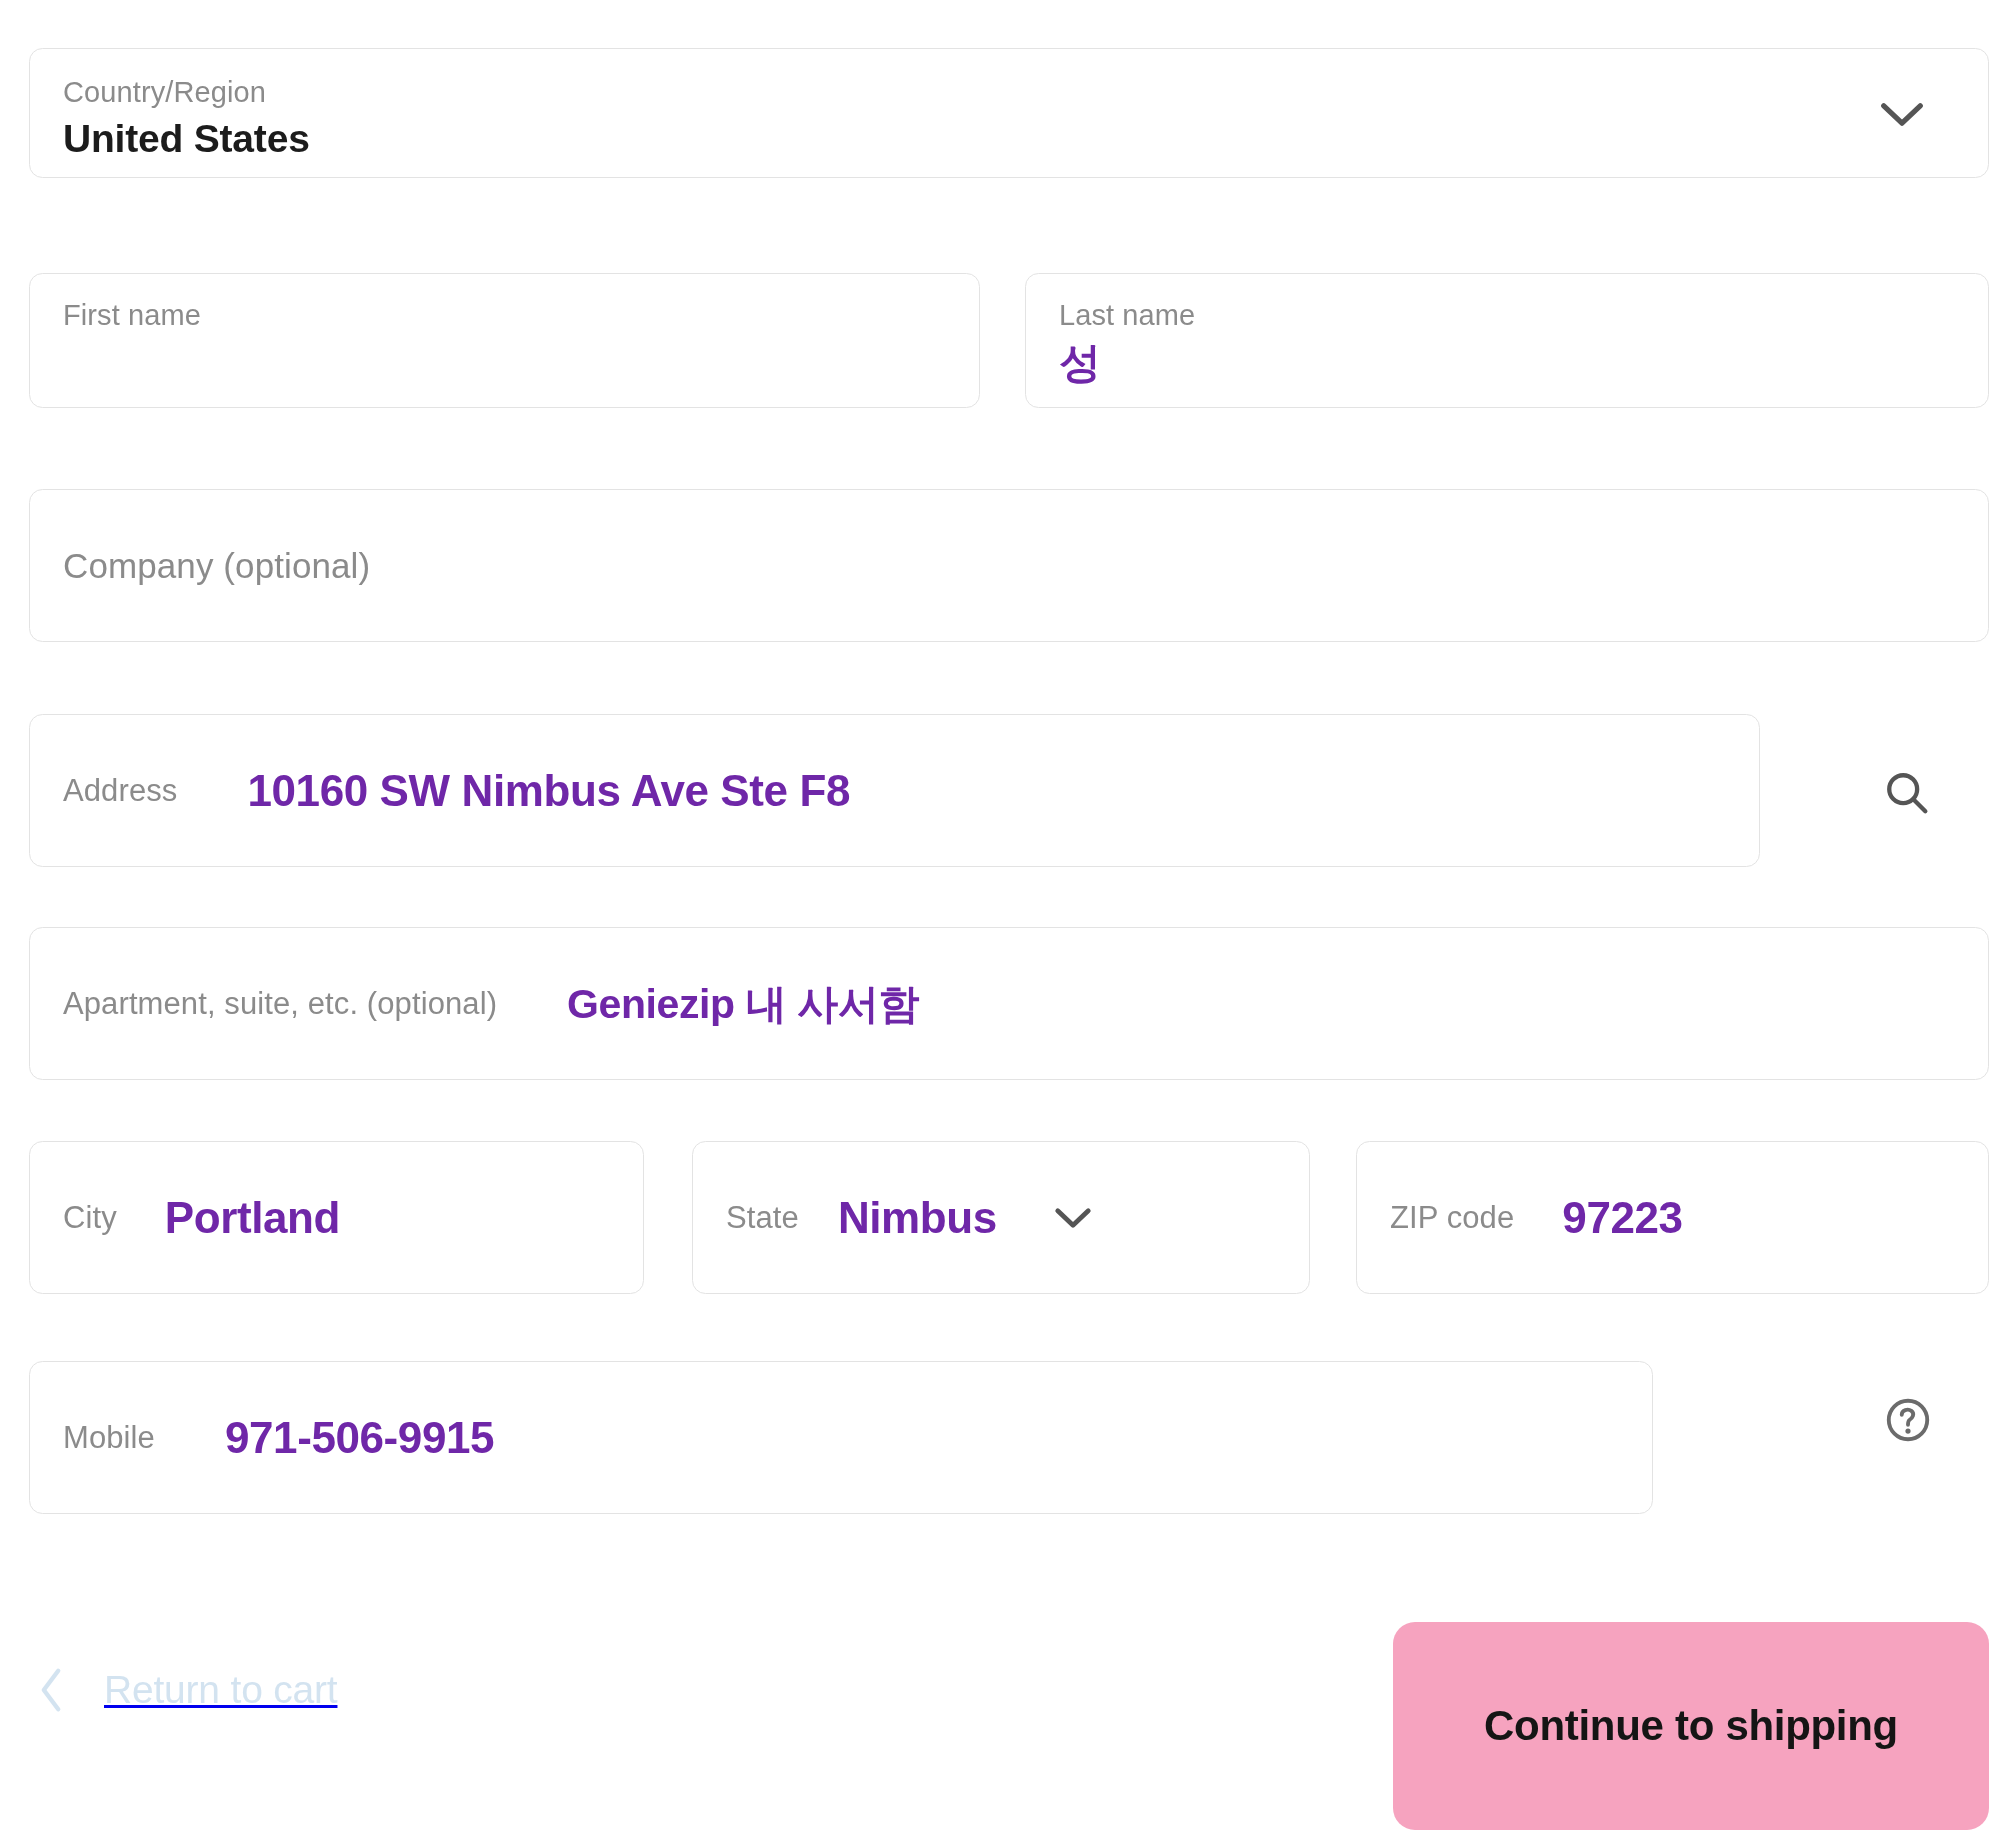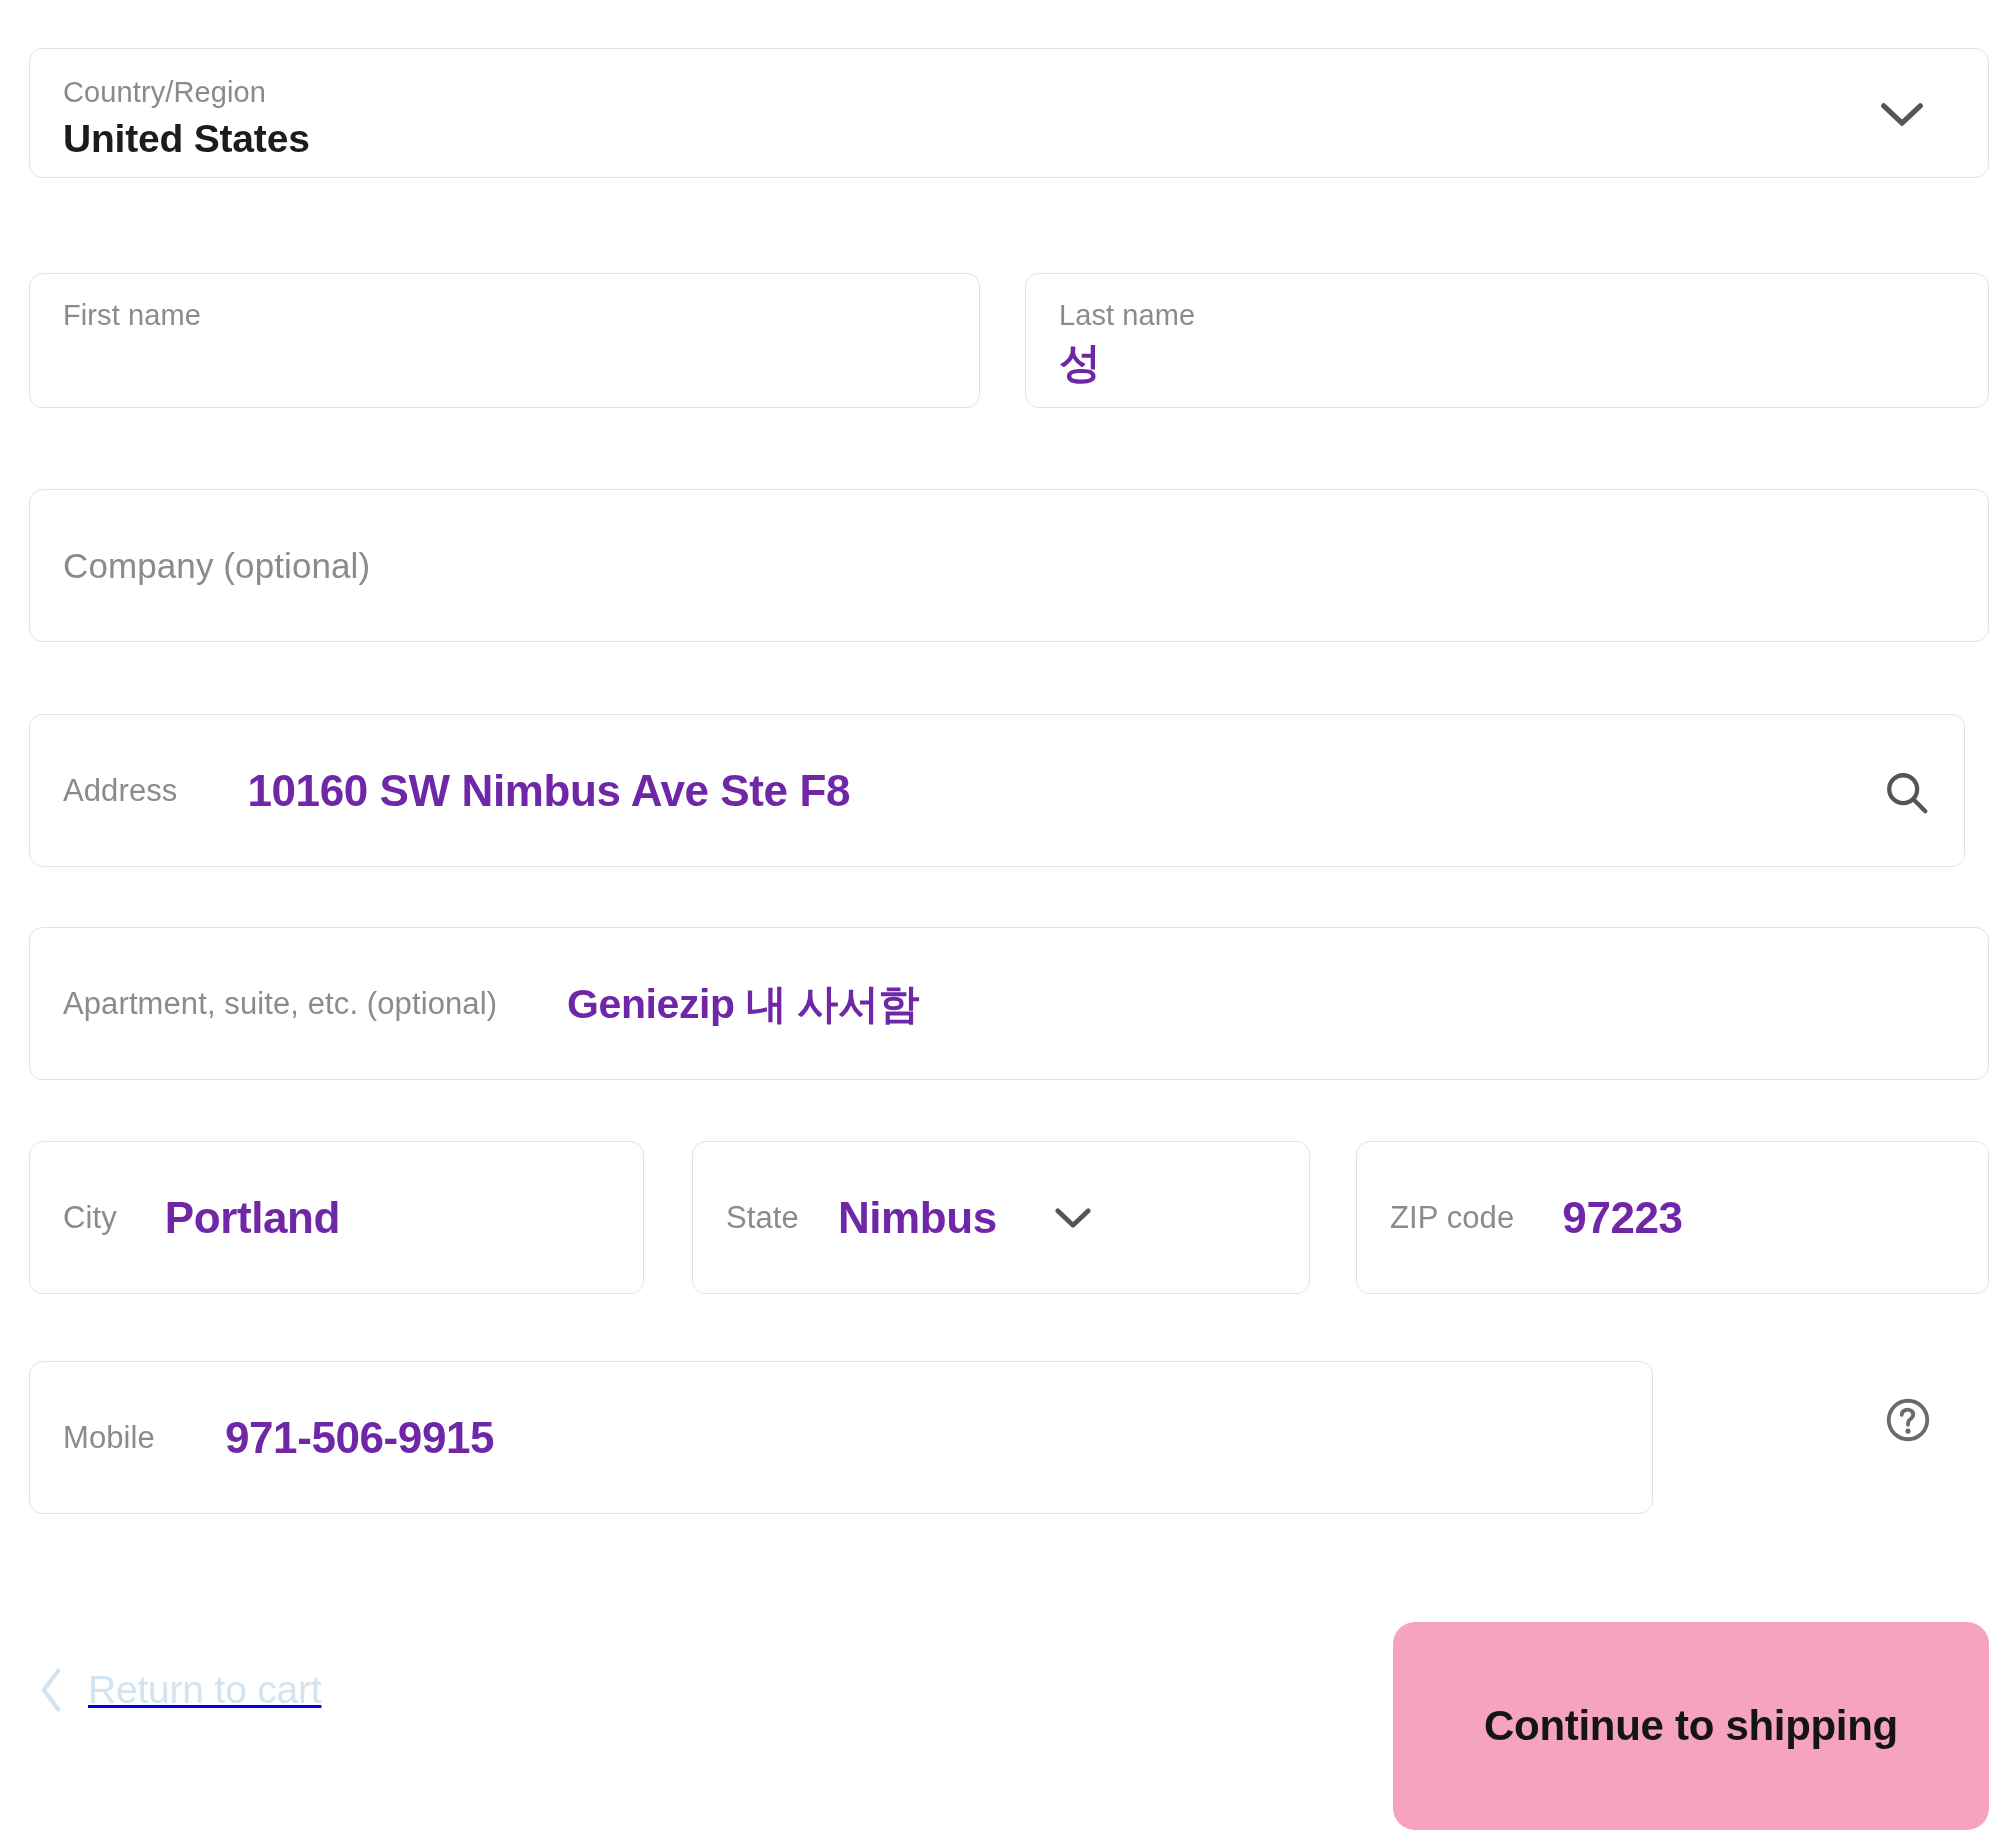--- a/index.html
+++ b/index.html
@@ -131,21 +131,21 @@
     flex: none;
   }
 
   
   .return-link {
     position: absolute;
     left: 35px;
     top: 1641px;
     display: flex;
     align-items: center;
-    gap: 20px;
+    gap: 36px;
     cursor: pointer;
   }
   .return-label {
     font-size: 39px;
     line-height: 46px;
     color: #d3e3f0;
     font-weight: 400;
     letter-spacing: -0.2px;
   }
 
@@ -194,21 +194,21 @@
 
   <div class="field floating" style="left:1025px; top:249px; width:964px; height:135px;">
     <span class="label-small">Last name</span>
     <span class="value-purple-md" placeholder="Last name">성</span>
   </div>
 
   <div class="field placeholder-only" style="left:29px; top:465px; width:1960px; height:153px;">
     <span class="placeholder-text">Company (optional)</span>
   </div>
 
-  <div class="field inline" style="left:29px; top:690px; width:1936px; height:153px;">
+  <div class="field inline" style="left:29px; top:690px; width:1731px; height:153px;">
     <span class="label-inline">Address</span>
     <span class="gap-72"></span>
     <span class="value-purple">10160 SW Nimbus Ave Ste F8</span>
   </div>
   <span class="icon-abs" style="left:1881px; top:743px; width:54px; height:54px;">
     <svg width="50" height="50" viewBox="0 0 52 52" fill="none">
       <circle cx="21" cy="21" r="14.5" stroke="#555555" stroke-width="4.5"></circle>
       <line x1="31.5" y1="31.5" x2="44" y2="44" stroke="#555555" stroke-width="4.5" stroke-linecap="round"></line>
     </svg>
   </span>

